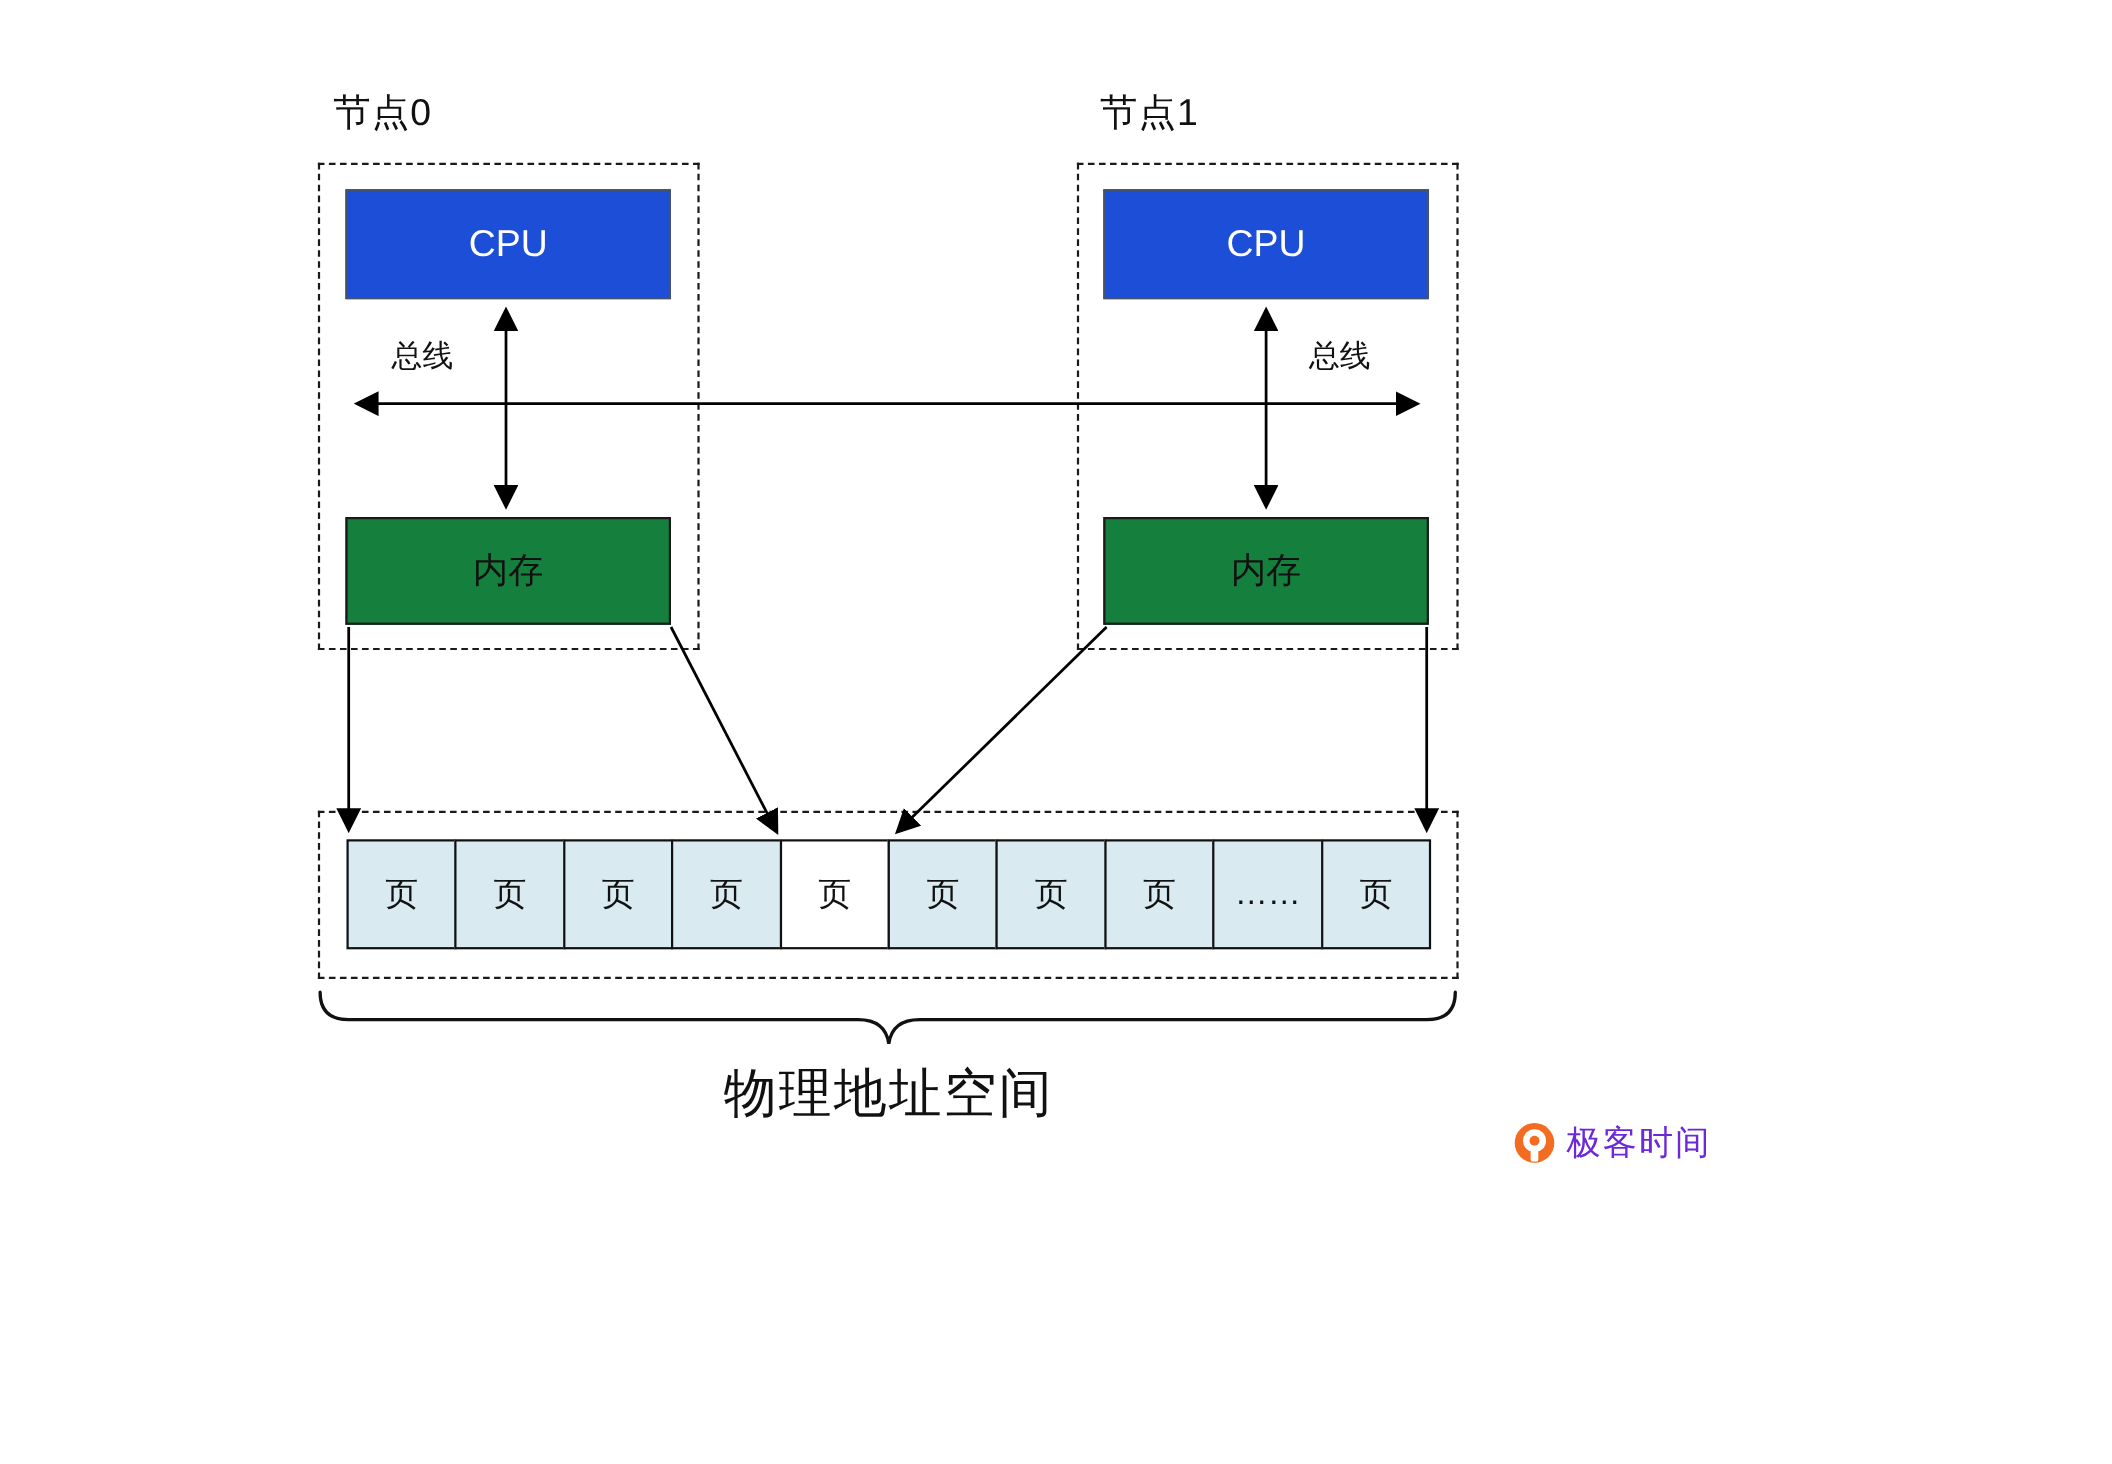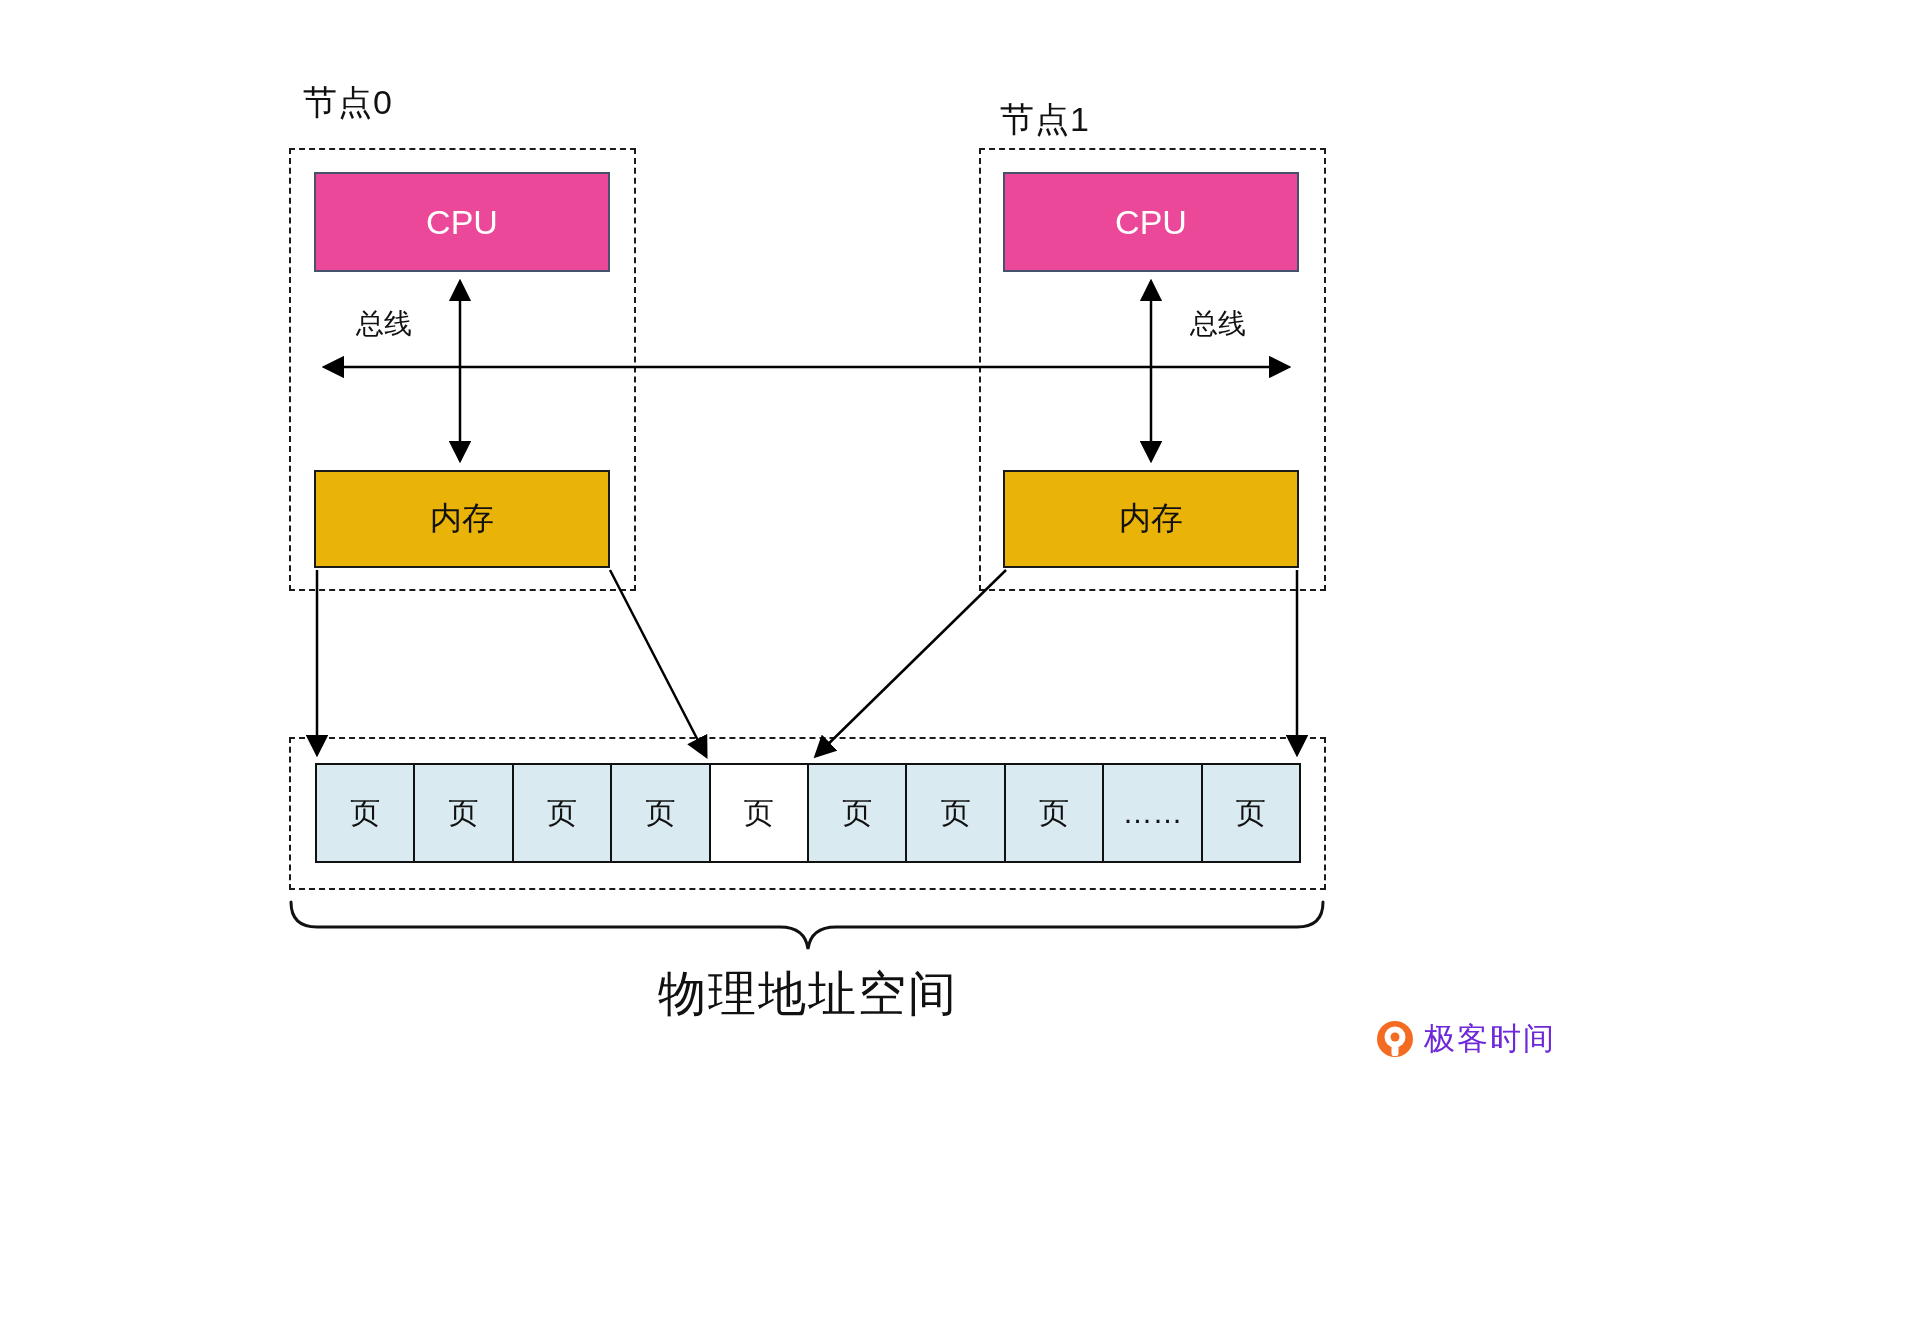--- a/index.html
+++ b/index.html
@@ -19,30 +19,30 @@
     font-size: 34px;
     color: #111;
     letter-spacing: 1px;
     white-space: nowrap;
   }
   .node-box {
     border: 2px dashed #1a1a1a;
     background: transparent;
   }
   .cpu-box {
-    background: #ec4899;
+    background: #1d4ed8;
     border: 2px solid #44536b;
     color: #ffffff;
     display: flex;
     align-items: center;
     justify-content: center;
     font-size: 34px;
   }
   .mem-box {
-    background: #eab308;
+    background: #15803d;
     border: 2px solid #1a1a1a;
     color: #111;
     display: flex;
     align-items: center;
     justify-content: center;
     font-size: 32px;
     text-align: center;
   }
   .bus-label {
     font-size: 28px;
@@ -107,21 +107,21 @@
 <body>
 
 <div class="canvas">
 
   <div class="abs node-label" style="left:303px; top:80px;">节点0</div>
   <div class="abs node-box" style="left:289px; top:148px; width:347px; height:443px;"></div>
   <div class="abs cpu-box" style="left:314px; top:172px; width:296px; height:100px;">CPU</div>
   <div class="abs bus-label" style="left:356px; top:305px;">总线</div>
   <div class="abs mem-box" style="left:314px; top:470px; width:296px; height:98px;">内存</div>
 
-  <div class="abs node-label" style="left:1000px; top:97px;">节点1</div>
+  <div class="abs node-label" style="left:1000px; top:80px;">节点1</div>
   <div class="abs node-box" style="left:979px; top:148px; width:347px; height:443px;"></div>
   <div class="abs cpu-box" style="left:1003px; top:172px; width:296px; height:100px;">CPU</div>
   <div class="abs bus-label" style="left:1190px; top:305px;">总线</div>
   <div class="abs mem-box" style="left:1003px; top:470px; width:296px; height:98px;">内存</div>
 
   <div class="abs pages-outer" style="left:289px; top:737px; width:1037px; height:153px;"></div>
   <div class="abs pages-row" style="left:315px; top:763px; width:986px;">
     <div class="page-cell">页</div>
     <div class="page-cell">页</div>
     <div class="page-cell">页</div>

